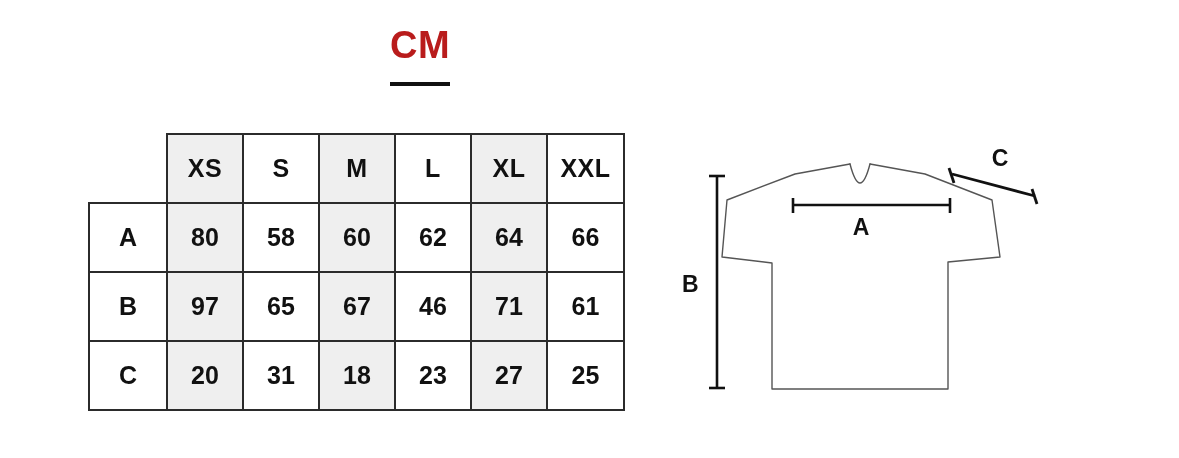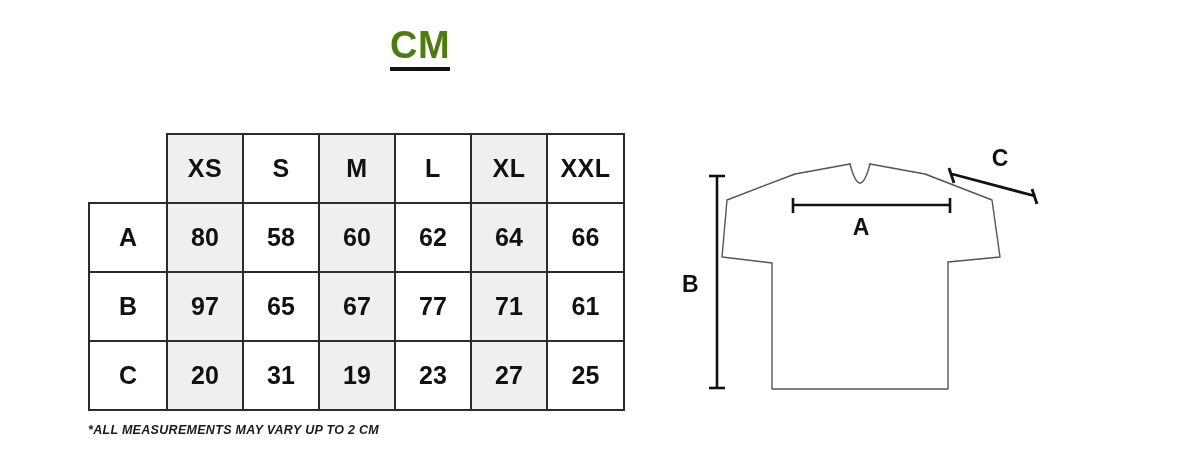--- a/index.html
+++ b/index.html
@@ -17,24 +17,24 @@
     position: absolute;
     left: 390px;
     top: 26px;
     display: flex;
     align-items: baseline;
     gap: 62px;
   }
   .unit-tab {
     font-size: 38px;
     font-weight: 700;
-    color: #4d7c0f;
+    color: #b91c1c;
     letter-spacing: 0.5px;
     line-height: 1;
-    padding-bottom: 3px;
+    padding-bottom: 18px;
     white-space: nowrap;
   }
   .unit-tab.active {
     border-bottom: 4px solid #111111;
   }
 
   
   .size-table {
     position: absolute;
     left: 88px;
@@ -136,37 +136,36 @@
         <td class="cell-shaded">60</td>
         <td>62</td>
         <td class="cell-shaded">64</td>
         <td>66</td>
       </tr>
       <tr>
         <td class="row-label">B</td>
         <td class="cell-shaded">97</td>
         <td>65</td>
         <td class="cell-shaded">67</td>
-        <td>77</td>
+        <td>46</td>
         <td class="cell-shaded">71</td>
         <td>61</td>
       </tr>
       <tr>
         <td class="row-label">C</td>
         <td class="cell-shaded">20</td>
         <td>31</td>
-        <td class="cell-shaded">19</td>
+        <td class="cell-shaded">18</td>
         <td>23</td>
         <td class="cell-shaded">27</td>
         <td>25</td>
       </tr>
     </tbody>
   </table>
 
-  <div class="footnote">*ALL MEASUREMENTS MAY VARY UP TO 2 CM</div>
 
   <div class="diagram">
     <svg viewBox="0 0 400 270" xmlns="http://www.w3.org/2000/svg">
 
       <g fill="none" stroke="#555555" stroke-width="1.4" stroke-linejoin="round" stroke-linecap="round">
         <path d="M 190 24
                  L 135 34
                  L 67 60
                  L 62 117
                  L 112 123

